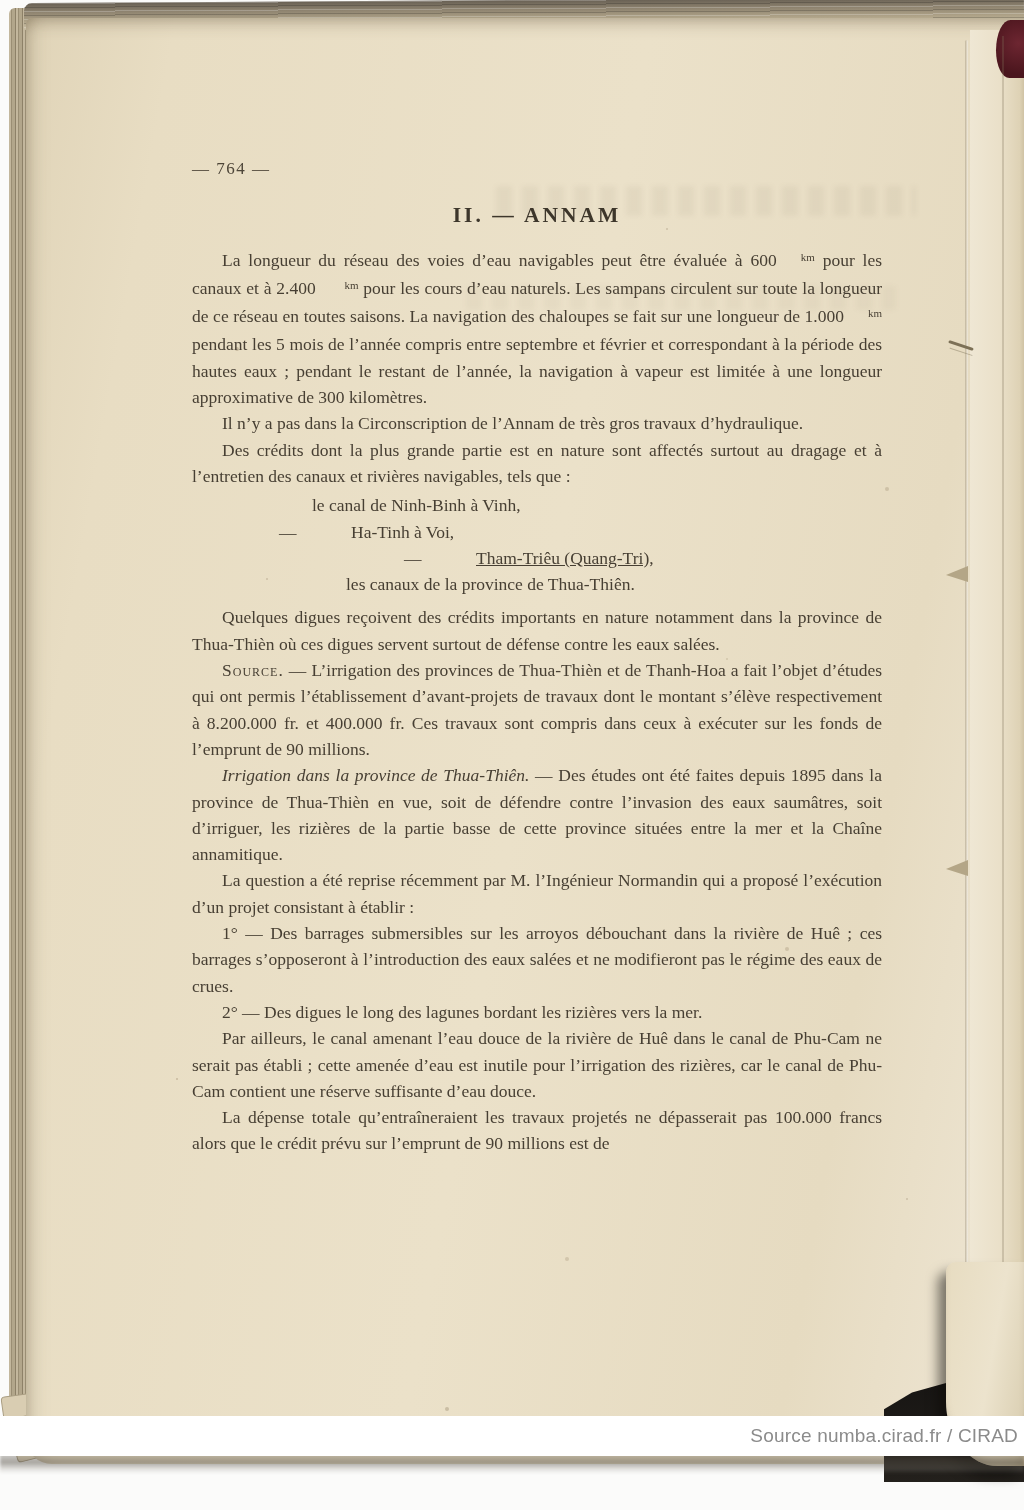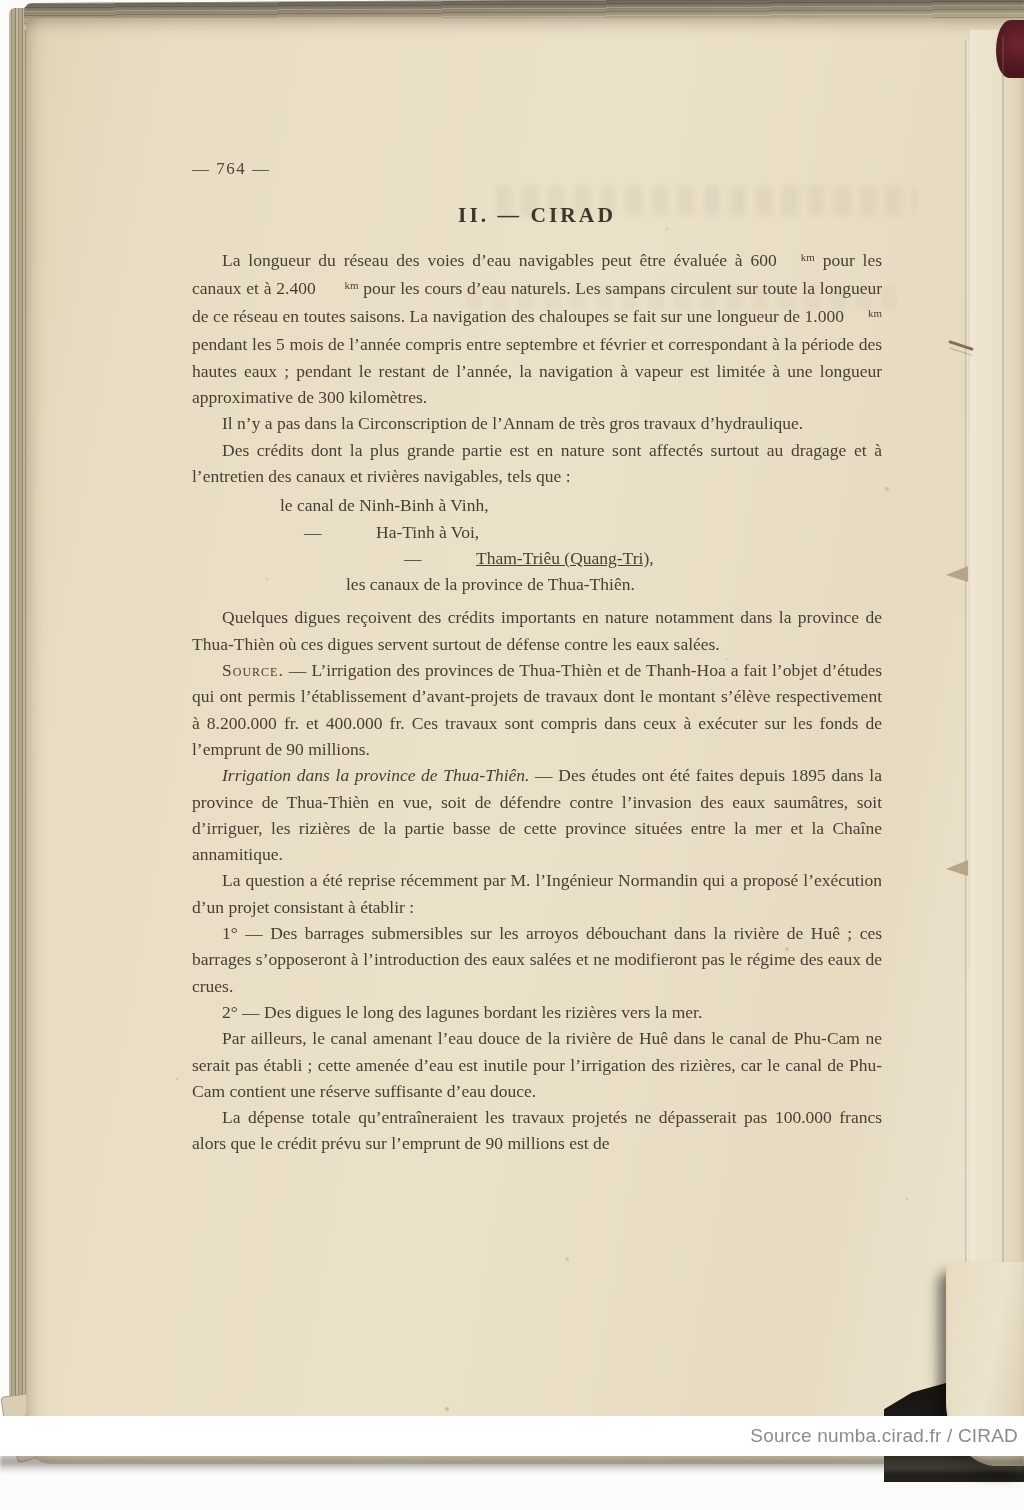--- a/index.html
+++ b/index.html
@@ -119,22 +119,22 @@
     text-align:center;font-weight:bold;font-size:21.5px;letter-spacing:3px;
     color:#3d362b;margin-bottom:18px;
   }
   .para{text-indent:30px;margin:0;}
   .sp{margin-top:0;}
   .sup{font-size:11px;position:relative;top:-5px;letter-spacing:0;padding-left:24px;}
   .lead-caps{font-variant:small-caps;letter-spacing:1px;}
   .lead-italic{font-style:italic;}
   .canal-list{margin:3px 0 7px;}
   .canal-line{line-height:26.3px;}
-  .cl0{margin-left:88px;}
-  .cl1{margin-left:112px;}
+  .cl0{margin-left:120px;}
+  .cl1{margin-left:87px;}
   .cl2{margin-left:212px;text-decoration:underline;}
   .cl3{margin-left:154px;}
   .dash{display:inline-block;width:72px;}
 </style>
 </head>
 <body>
 
 <div class="stack-left"></div>
 <div class="stack-fan fan1"></div>
 <div class="stack-fan fan2"></div>
@@ -152,21 +152,21 @@
 <div class="fore-edge-seam"></div>
 <div class="page-notch notch1"></div>
 <div class="page-notch notch2"></div>
 <div class="tear-mark"></div>
 <div class="cover-maroon"></div>
 <div class="cover-dark"></div>
 <div class="page-curl"></div>
 
 <div class="content">
   <div class="page-number">— 764 —</div>
-  <div class="section-title">II. — CIRAD</div>
+  <div class="section-title">II. — ANNAM</div>
 
   <p class="para"><span>La longueur du réseau des voies d’eau navigables peut être évaluée à 600</span><span class="sup">km</span><span> pour les canaux et à 2.400 </span><span class="sup">km</span><span> pour les cours d’eau naturels. Les sampans circulent sur toute la longueur de ce réseau en toutes saisons. La navigation des chaloupes se fait sur une longueur de 1.000</span><span class="sup">km</span><span> pendant les 5 mois de l’année compris entre septembre et février et correspondant à la période des hautes eaux ; pendant le restant de l’année, la navigation à vapeur est limitée à une longueur approximative de 300 kilomètres.</span></p>
 
   <p class="para">Il n’y a pas dans la Circonscription de l’Annam de très gros travaux d’hydraulique.</p>
 
   <p class="para">Des crédits dont la plus grande partie est en nature sont affectés surtout au dragage et à l’entretien des canaux et rivières navigables, tels que :</p>
 
   <div class="canal-list">
     <div class="canal-line cl0">le canal de Ninh-Binh à Vinh,</div>
     <div class="canal-line cl1"><span class="dash">—</span><span>Ha-Tinh à Voi,</span></div>

